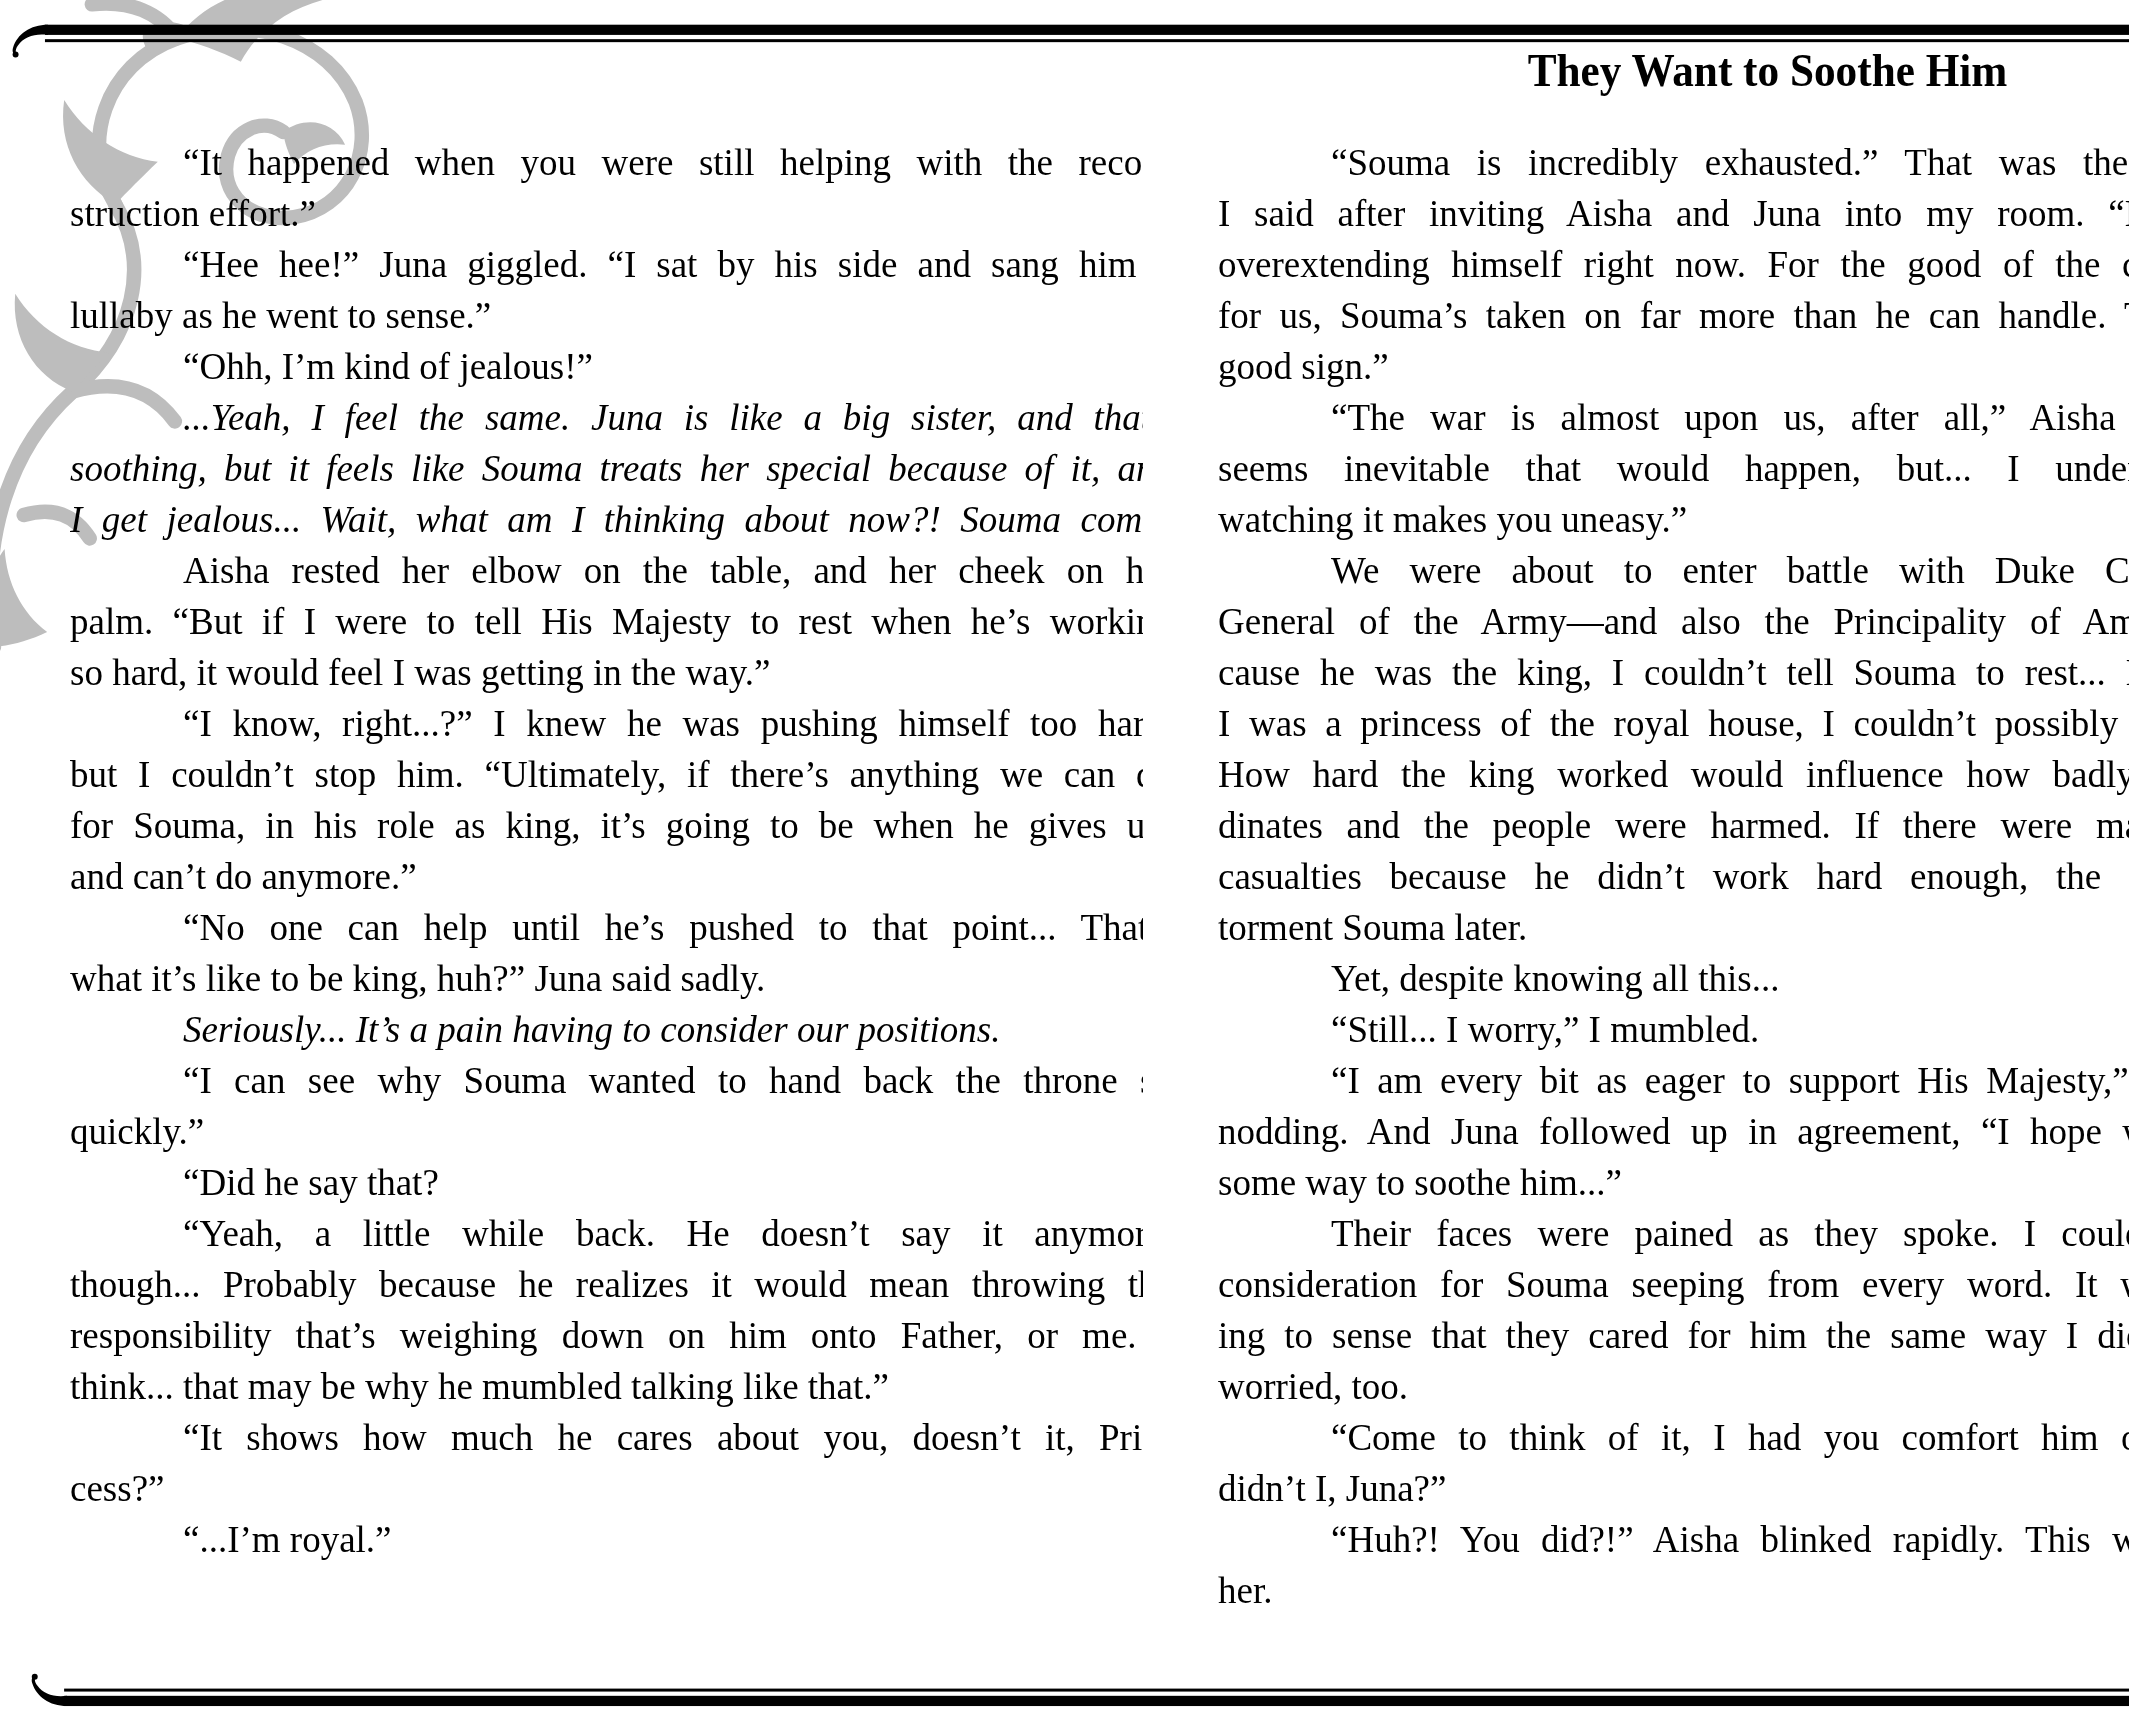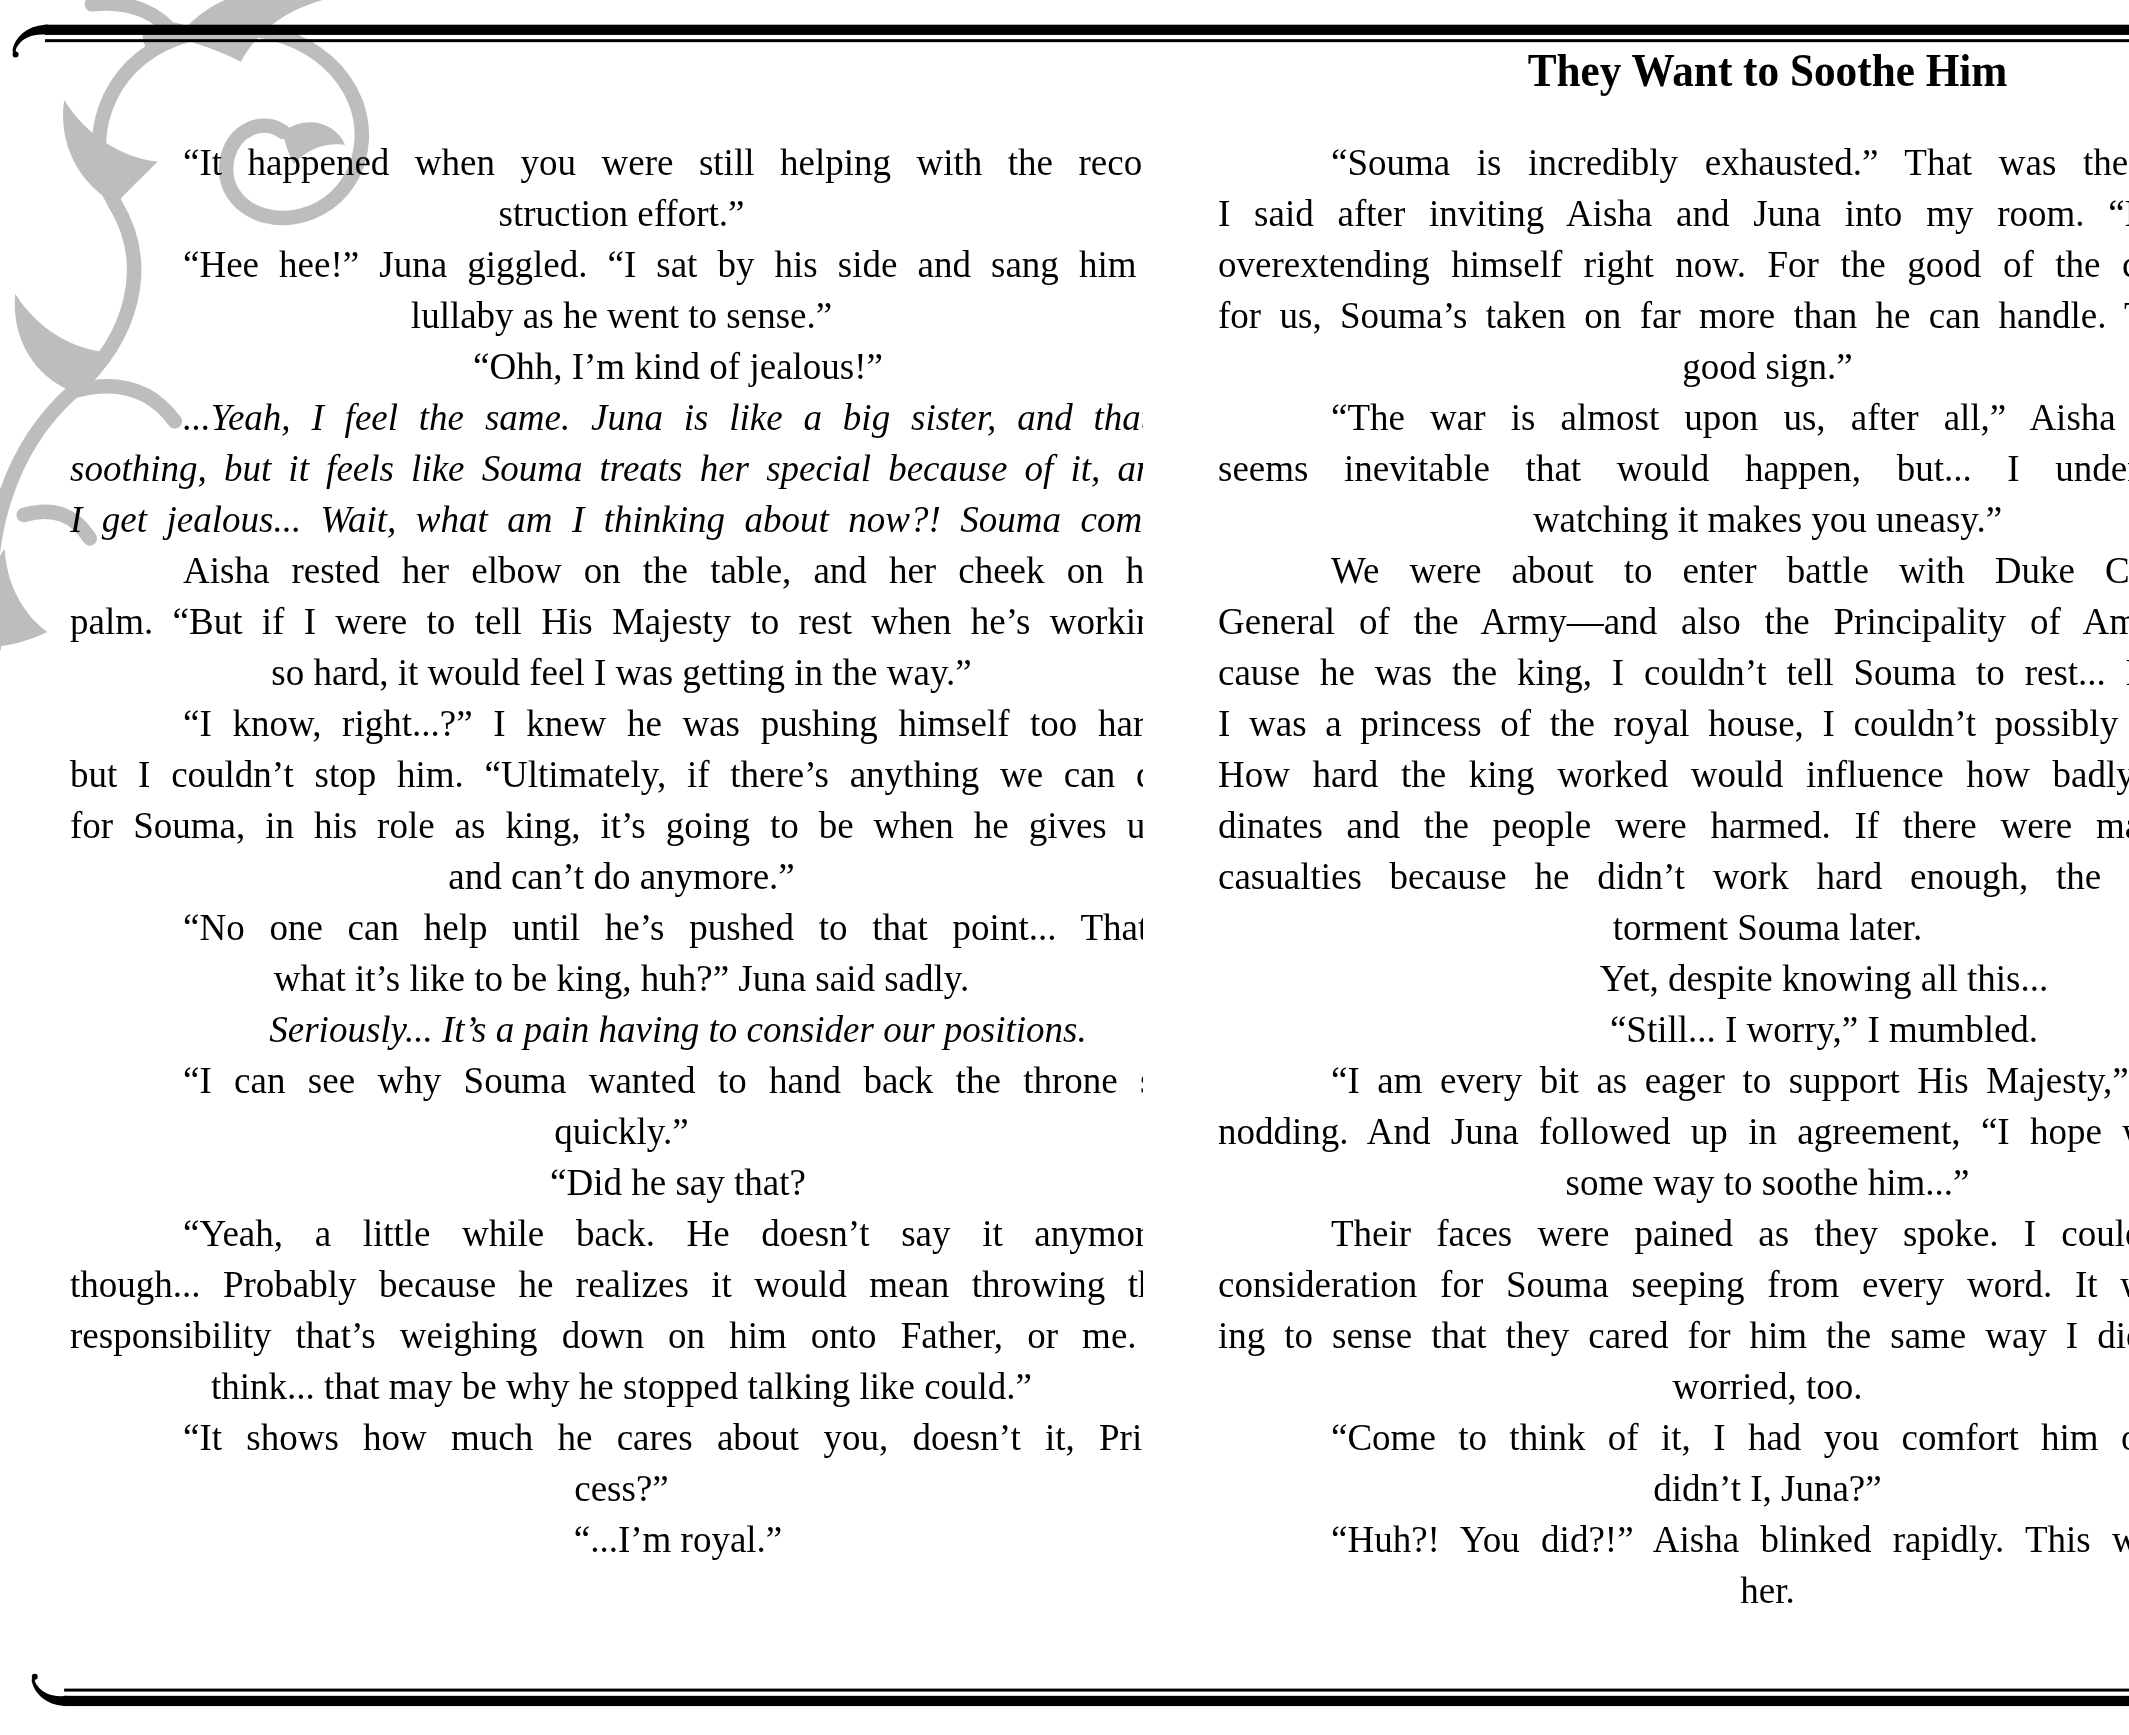--- a/index.html
+++ b/index.html
@@ -34,21 +34,21 @@
     overflow:hidden;z-index:3;
   }
   .col{font-size:37px;}
   .col-left{width:1103px;}
   .col-right{
     position:absolute;left:1218px;top:137px;width:1099px;z-index:3;
   }
   .line{
     height:51px;line-height:51px;
     white-space:nowrap;
-    text-align:center;
+    text-align:left;
   }
   .line.just{
     text-align:justify;
     text-align-last:justify;
   }
   .line.indent{padding-left:113px;}
   .line.italic{font-style:italic;}
 </style>
 </head>
 <body>
@@ -111,21 +111,21 @@
       <div class="line">and can’t do anymore.”</div>
       <div class="line just indent">“No one can help until he’s pushed to that point... That’s</div>
       <div class="line">what it’s like to be king, huh?” Juna said sadly.</div>
       <div class="line indent italic">Seriously... It’s a pain having to consider our positions.</div>
       <div class="line just indent">“I can see why Souma wanted to hand back the throne so</div>
       <div class="line">quickly.”</div>
       <div class="line indent">“Did he say that?</div>
       <div class="line just indent">“Yeah, a little while back. He doesn’t say it anymore,</div>
       <div class="line just">though... Probably because he realizes it would mean throwing the</div>
       <div class="line just">responsibility that’s weighing down on him onto Father, or me. I</div>
-      <div class="line">think... that may be why he stopped talking like could.”</div>
+      <div class="line">think... that may be why he mumbled talking like that.”</div>
       <div class="line just indent">“It shows how much he cares about you, doesn’t it, Prin-</div>
       <div class="line">cess?”</div>
       <div class="line indent">“...I’m royal.”</div>
     </div>
 </div>
 
 <div class="col col-right" id="col-right">
     <div class="line just indent">“Souma is incredibly exhausted.” That was the first thing</div>
     <div class="line just">I said after inviting Aisha and Juna into my room. “He’s clearly</div>
     <div class="line just">overextending himself right now. For the good of the country, and</div>

